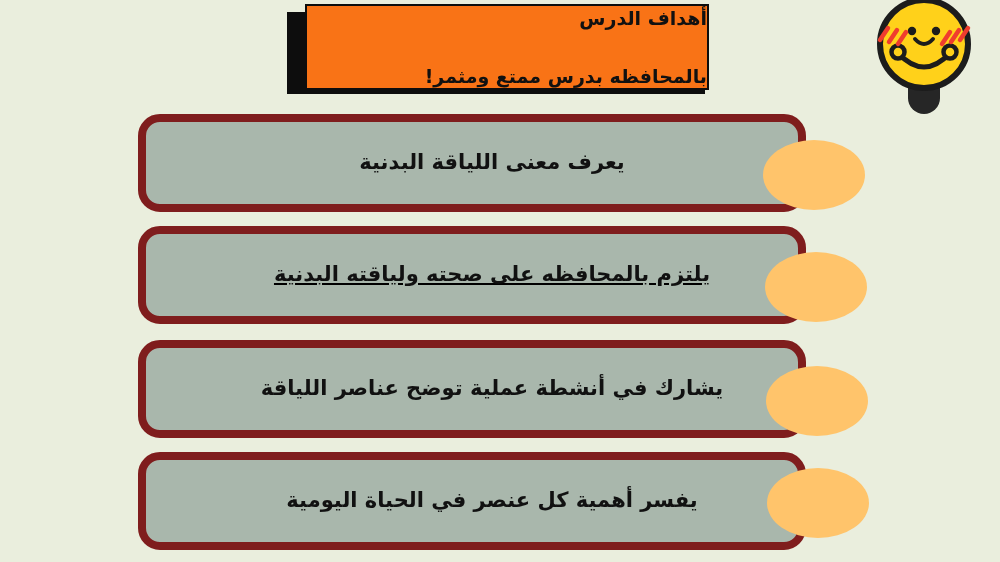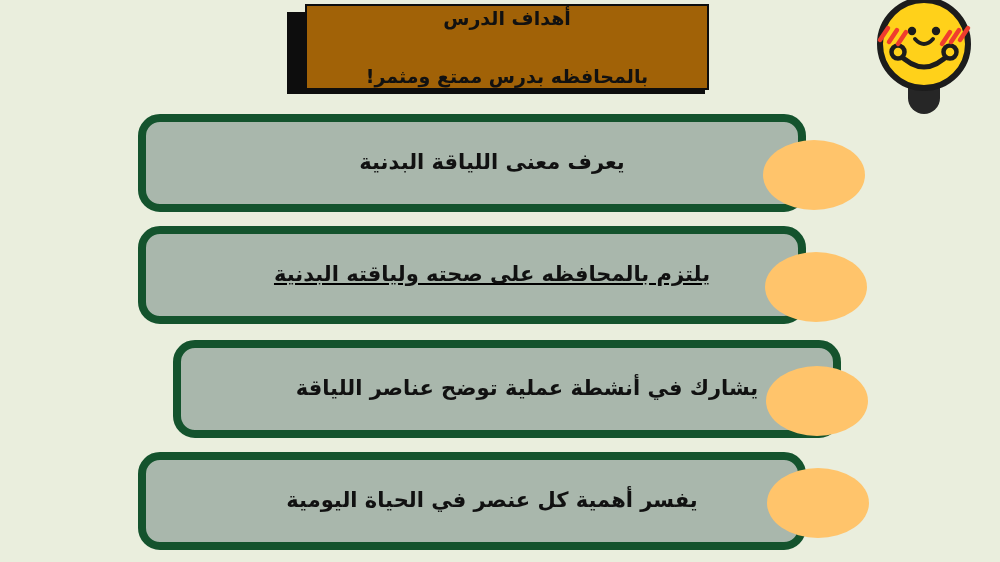--- a/index.html
+++ b/index.html
@@ -37,26 +37,26 @@
     width: 418px;
     height: 82px;
     background: #0d0d0d;
   }
   .title-box {
     position: absolute;
     left: 18px;
     top: 2px;
     width: 404px;
     height: 86px;
-    background: #a16207;
+    background: #f97316;
     border: 2px solid #0d0d0d;
     box-sizing: border-box;
     display: flex;
     flex-direction: column;
-    align-items: center;
+    align-items: flex-start;
     justify-content: center;
     text-align: center;
     direction: rtl;
     gap: 30px;
   }
   .title-line {
     color: #111111;
     font-weight: bold;
     font-size: 19px;
     line-height: 1.48;
@@ -82,21 +82,21 @@
     width: 1000px;
     height: 562px;
   }
   .row {
     position: absolute;
     left: 138px;
     width: 668px;
     height: 98px;
     box-sizing: border-box;
     background: #a9b7ac;
-    border: 8px solid #14532d;
+    border: 8px solid #7f1d1d;
     border-radius: 22px;
     display: flex;
     align-items: center;
     justify-content: center;
     direction: rtl;
   }
   .row-text {
     color: #111111;
     font-weight: bold;
     font-size: 21px;
@@ -110,21 +110,21 @@
     position: absolute;
     width: 102px;
     height: 70px;
     background: #ffc46b;
     border-radius: 50%;
   }
 
   
   .row-0 { top: 114px; }
   .row-1 { top: 226px; text-decoration: underline; }
-  .row-2 { top: 340px; margin-left: 35px; }
+  .row-2 { top: 340px; }
   .row-3 { top: 452px; }
 
   .bub-0 { left: 763px; top: 140px; }
   .bub-1 { left: 765px; top: 252px; }
   .bub-2 { left: 766px; top: 366px; }
   .bub-3 { left: 767px; top: 468px; }
 </style>
 </head>
 <body>
 

